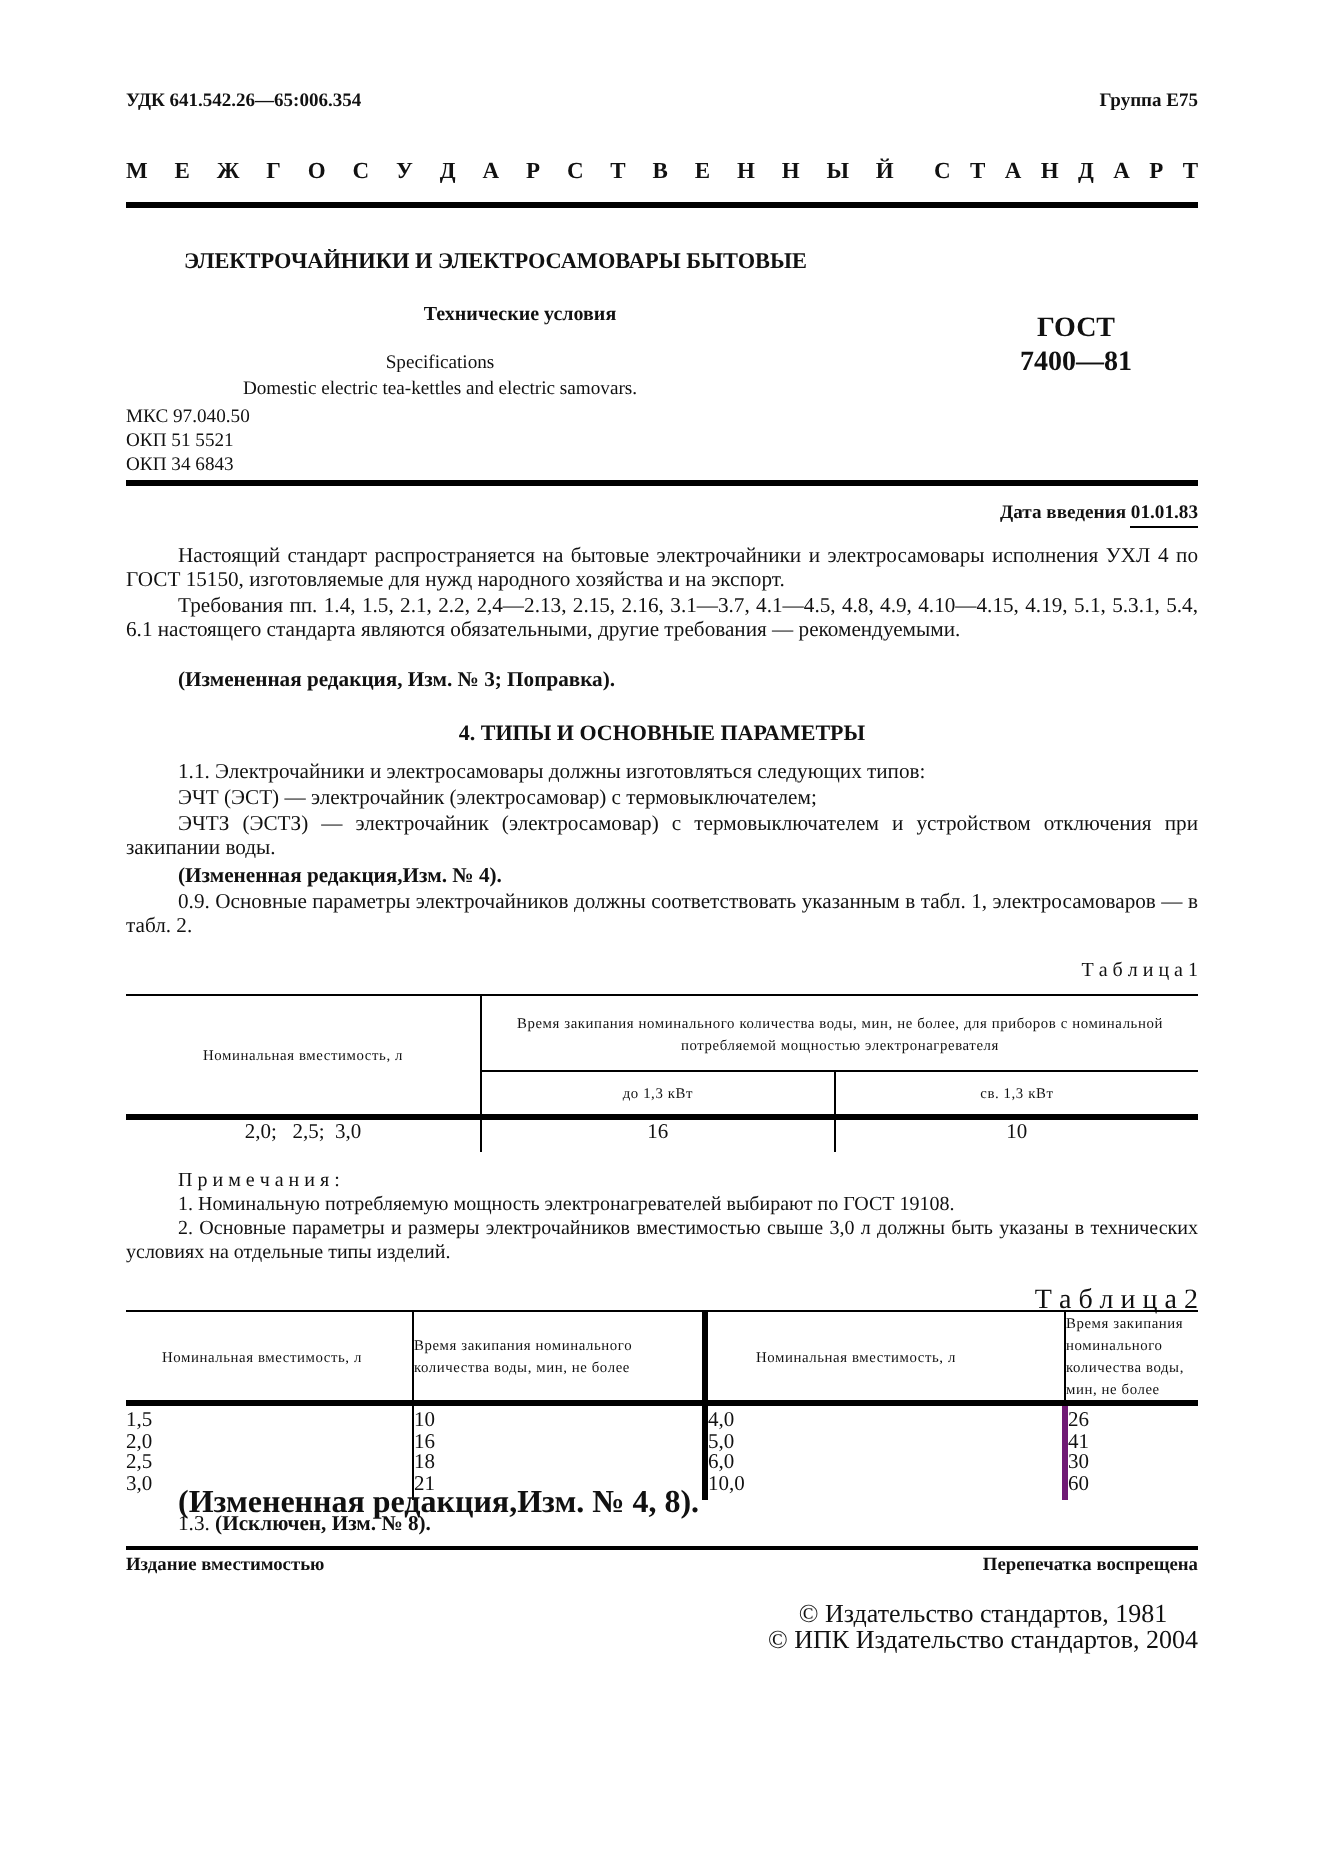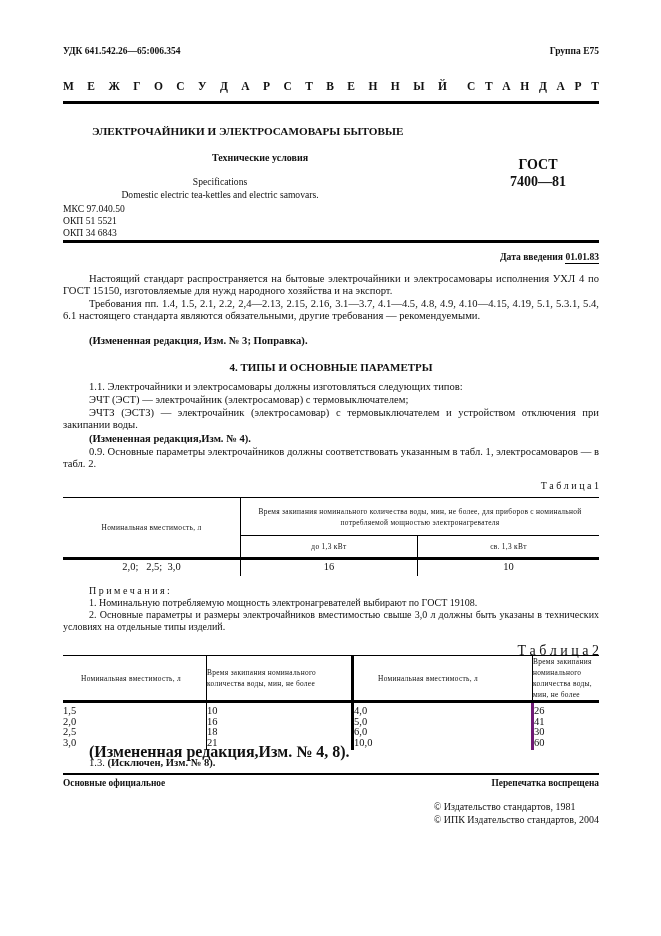--- a/index.html
+++ b/index.html
@@ -157,19 +157,19 @@
 </tbody>
   </table>
 
 <div class="abs b" style="left:89px; top:743px; font-size:16px;">(Измененная редакция,Изм. № 4, 8).</div>
 <div class="abs" style="left:89px; top:757px; font-size:10.6px;">
   <span>1.3.</span>
   <span class="b">(Исключен, Изм. № 8).</span>
 </div>
 
 <div class="abs rule-thick" style="top:773px; height:2px;"></div>
-<div class="abs b" style="left:63px; top:778px; font-size:9.4px;">Основные официальное</div>
+<div class="abs b" style="left:63px; top:778px; font-size:9.4px;">Издание вместимостью</div>
 <div class="abs b" style="right:62px; top:778px; font-size:9.4px;">Перепечатка воспрещена</div>
 
-<div class="abs" style="right:62px; top:800px; font-size:10px; line-height:13px; text-align:left;">
+<div class="abs" style="right:62px; top:800px; font-size:13px; line-height:13px; text-align:center;">
   <div>© Издательство стандартов, 1981</div>
   <div>© ИПК Издательство стандартов, 2004</div>
 </div>
 
 </body></html>

